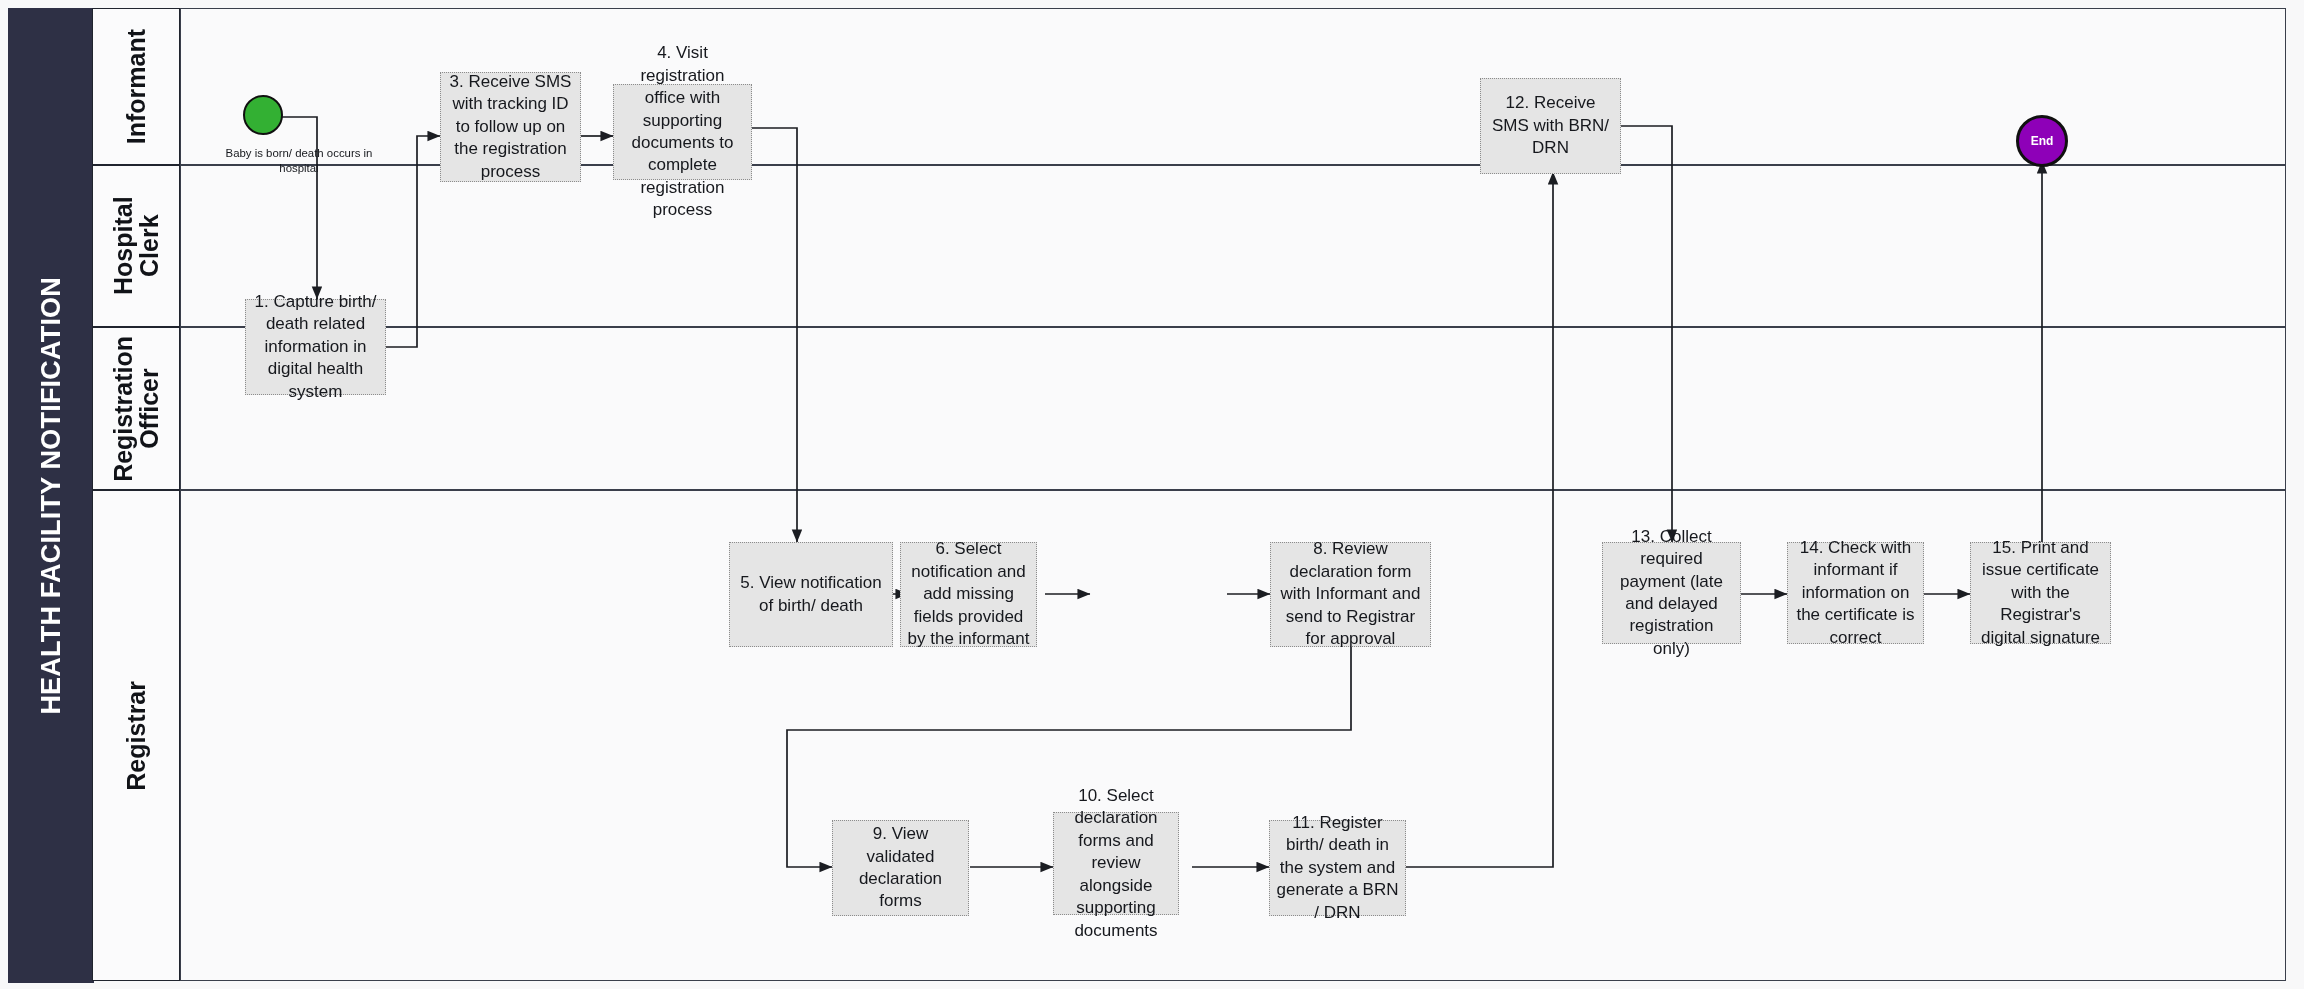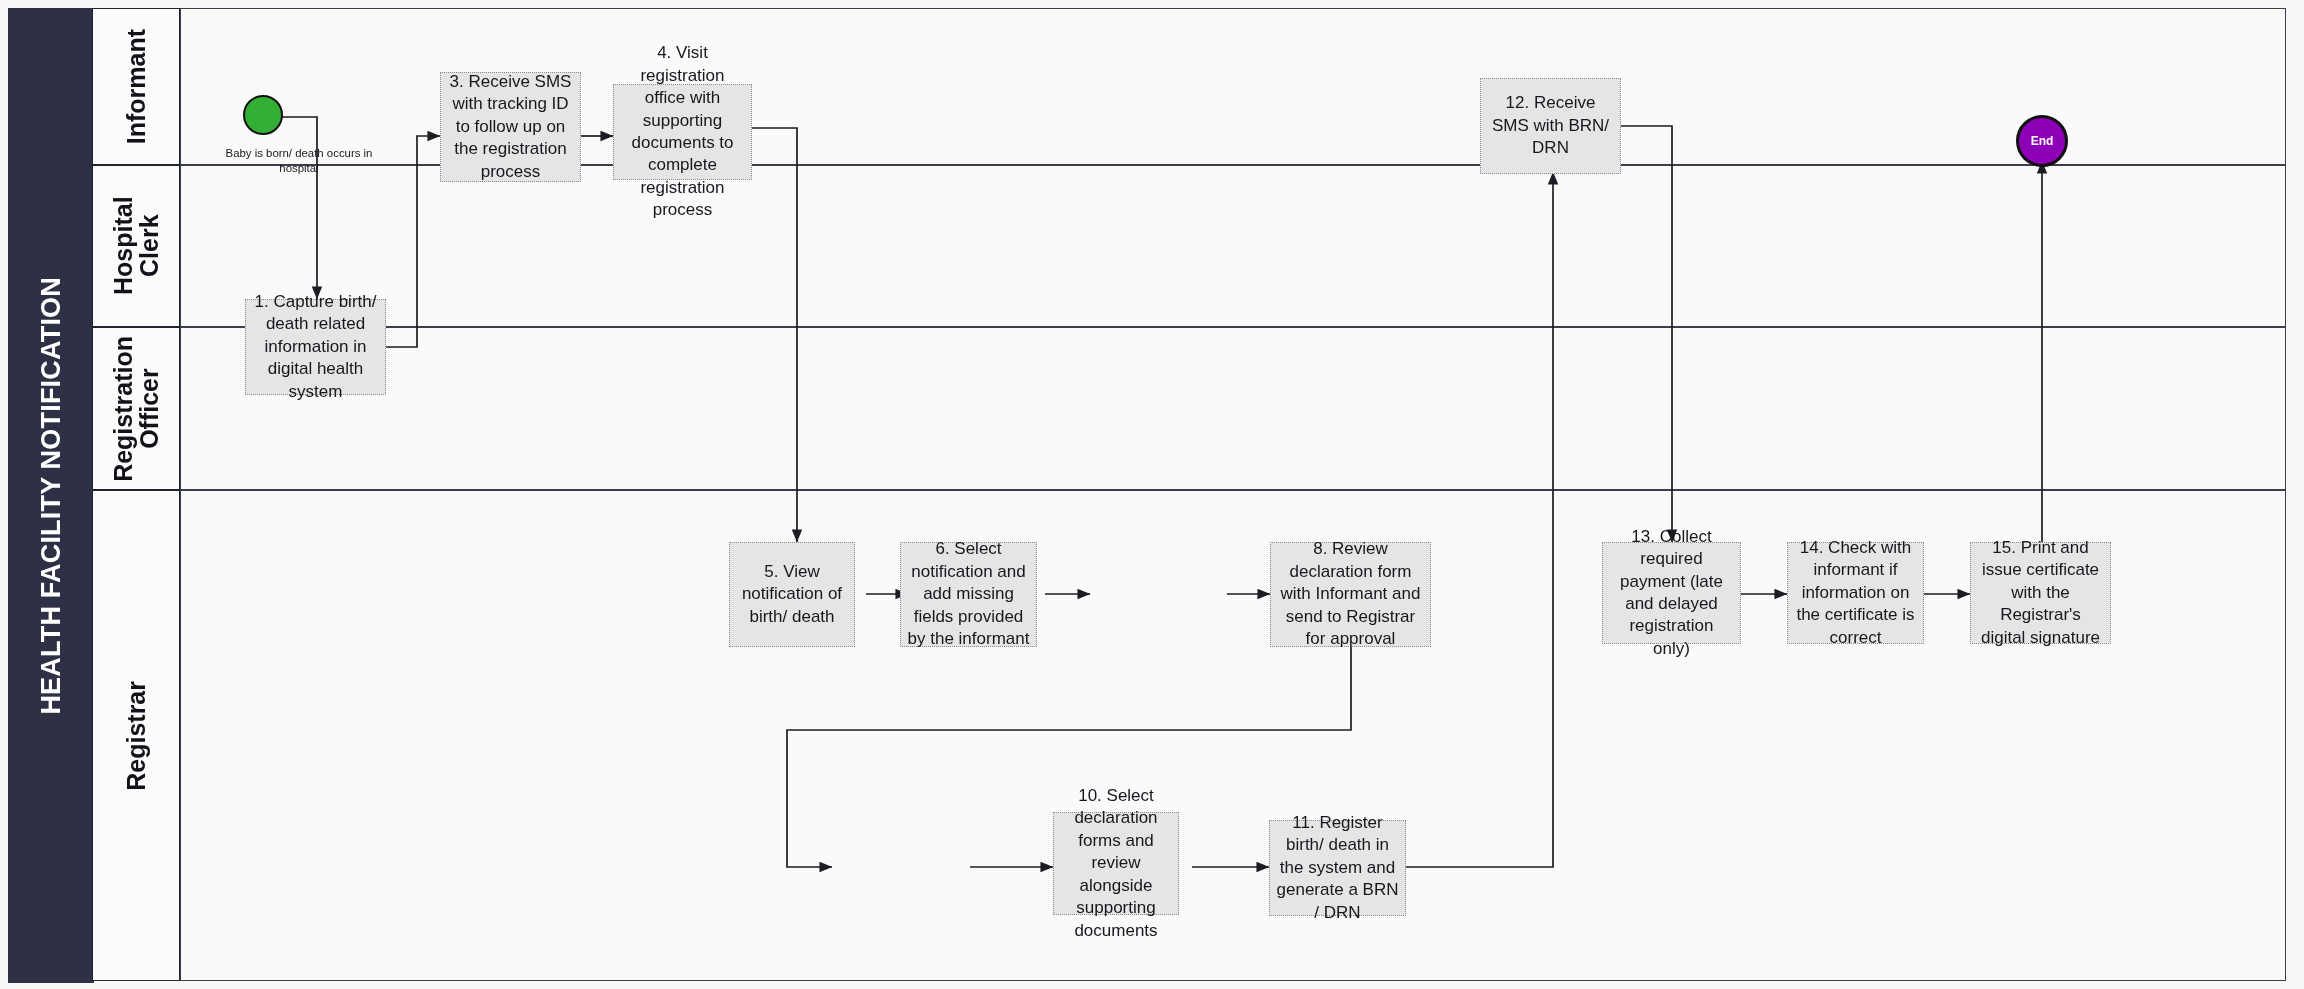--- a/index.html
+++ b/index.html
@@ -132,27 +132,28 @@
   <div class="ev ev-end" style="left:2016px;top:115px;width:52px;height:52px;">
     <span>End</span>
   </div>
 
   <div class="task" style="left:245px;top:299px;width:141px;height:96px;">1. Capture birth/ death related information in digital health system</div>
 
   <div class="task" style="left:440px;top:72px;width:141px;height:110px;">3. Receive SMS with tracking ID to follow up on the registration process</div>
 
   <div class="task" style="left:613px;top:84px;width:139px;height:96px;">4. Visit registration office with supporting documents to complete registration process</div>
 
-  <div class="task" style="left:729px;top:542px;width:126px;height:105px;">5. View notification of birth/ death</div>
+  <div class="task" style="left:729px;top:542px;width:164px;height:105px;">5. View notification of birth/ death</div>
 
   <div class="task" style="left:900px;top:542px;width:137px;height:105px;">6. Select notification and add missing fields provided by the informant</div>
 
 
   <div class="task" style="left:1270px;top:542px;width:161px;height:105px;">8. Review declaration form with Informant and send to Registrar for approval</div>
 
+  <div class="task" style="left:832px;top:820px;width:137px;height:96px;">9. View validated declaration forms</div>
 
   <div class="task" style="left:1053px;top:812px;width:126px;height:103px;">10. Select declaration forms and review alongside supporting documents</div>
 
   <div class="task" style="left:1269px;top:820px;width:137px;height:96px;">11. Register birth/ death in the system and generate a BRN / DRN</div>
 
   <div class="task" style="left:1480px;top:78px;width:141px;height:96px;">12. Receive SMS with BRN/ DRN</div>
 
   <div class="task" style="left:1602px;top:542px;width:139px;height:102px;">13. Collect required payment (late and delayed registration only)</div>
 
   <div class="task" style="left:1787px;top:542px;width:137px;height:102px;">14. Check with informant if information on the certificate is correct</div>

